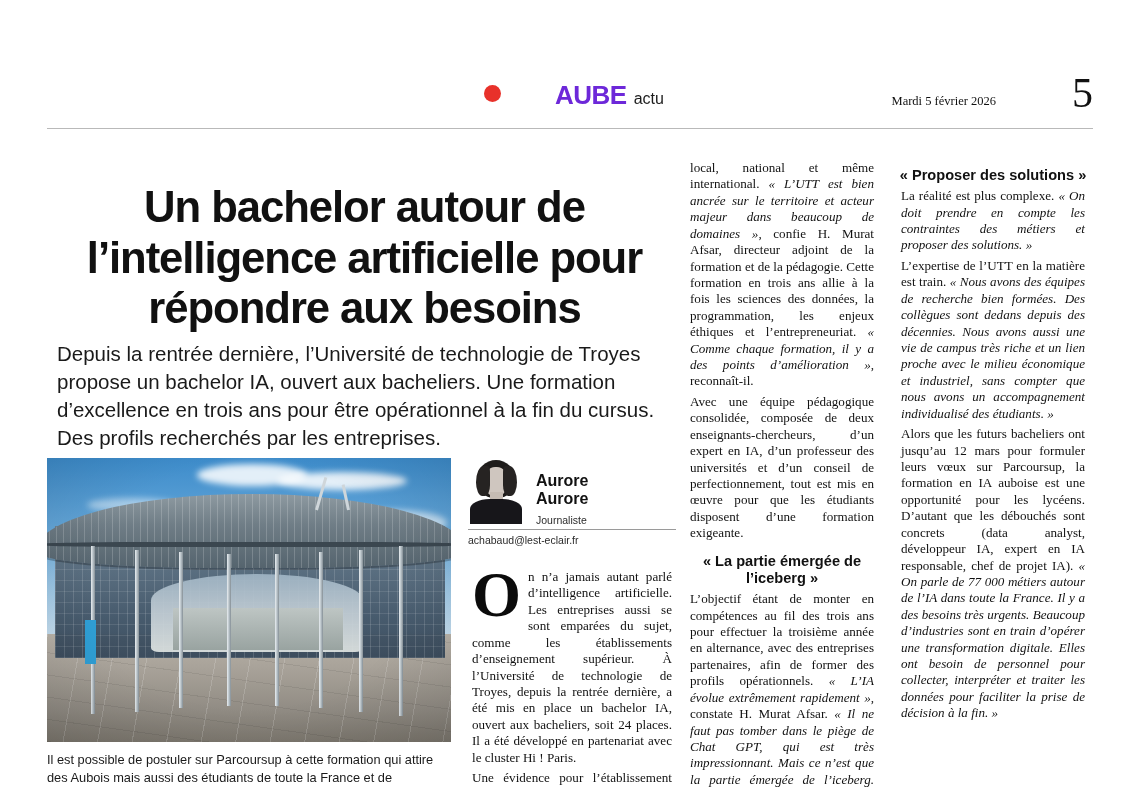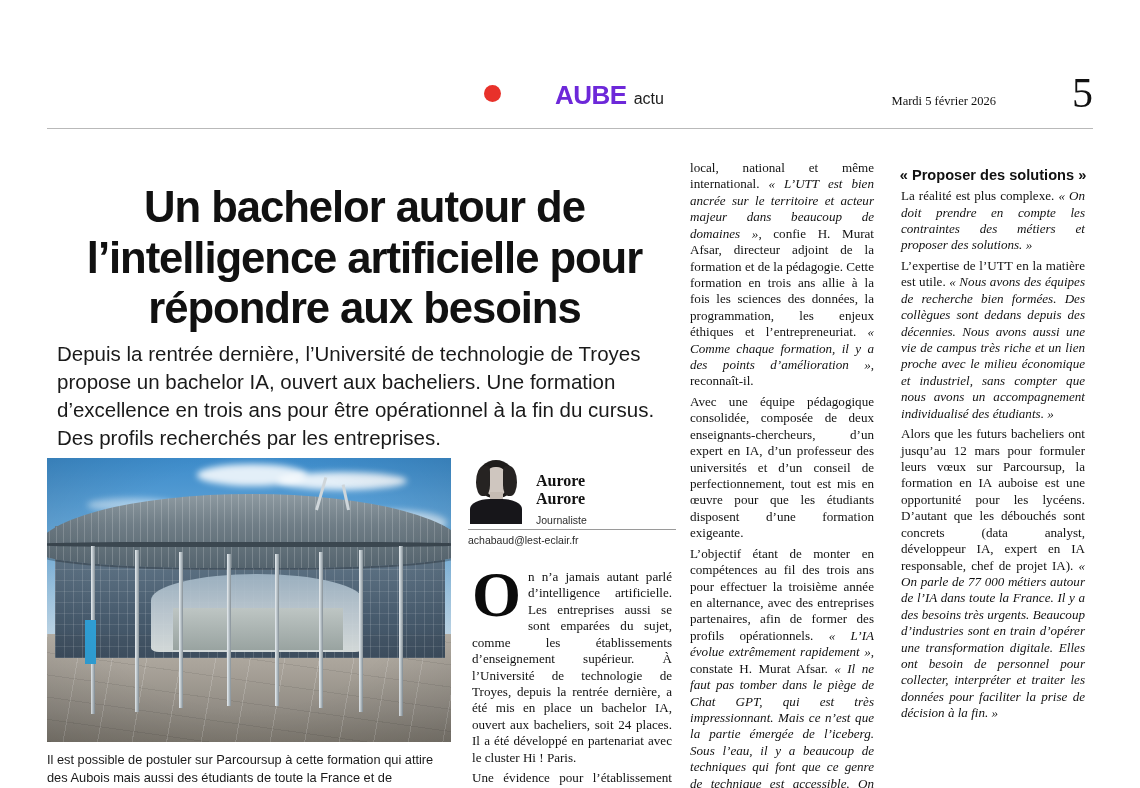--- a/index.html
+++ b/index.html
@@ -247,21 +247,21 @@
     width: 13px; height: 10px; background: #c5bbb3;
   }
   .p-body {
     position: absolute; left: 2px; top: 41px;
     width: 52px; height: 26px;
     border-radius: 38% 38% 0 0;
     background: #17161a;
   }
   .byline-text { margin-left: 12px; padding-top: 14px; }
   .byline-name {
-    font-family: Liberation Serif, serif;
+    font-family: Liberation Sans, sans-serif;
     font-weight: bold;
     font-size: 16px;
     line-height: 1.12;
     color: #111;
   }
   .byline-role {
     font-family: "Liberation Sans", sans-serif;
     font-size: 10.5px;
     color: #2b2b2b;
     margin-top: 6px;
@@ -384,23 +384,24 @@
 </div>
 
 <div id="col1" class="col">
   <p><span class="dropcap">O</span><span>n n’a jamais autant parlé d’intelligence artificielle. Les entreprises aussi se sont emparées du sujet, comme les établissements d’enseignement supérieur. À l’Université de technologie de Troyes, depuis la rentrée dernière, a été mis en place un bachelor IA, ouvert aux bacheliers, soit 24 places. Il a été développé en partenariat avec le cluster Hi ! Paris.</span></p>
   <p>Une évidence pour l’établissement afin de répondre aux besoins et aux attentes du tissu économique</p>
 </div>
 
 <div id="col2" class="col">
   <p><span>local, national et même international. </span><span class="it">« L’UTT est bien ancrée sur le territoire et acteur majeur dans beaucoup de domaines »</span><span>, confie H. Murat Afsar, directeur adjoint de la formation et de la pédagogie. Cette formation en trois ans allie à la fois les sciences des données, la programmation, les enjeux éthiques et l’entrepreneuriat. </span><span class="it">« Comme chaque formation, il y a des points d’amélioration »</span><span>, reconnaît-il.</span></p>
   <p>Avec une équipe pédagogique consolidée, composée de deux enseignants-chercheurs, d’un expert en IA, d’un professeur des universités et d’un conseil de perfectionnement, tout est mis en œuvre pour que les étudiants disposent d’une formation exigeante.</p>
+  <div class="subhead">« La partie émergée de l’iceberg »</div>
   <p><span>L’objectif étant de monter en compétences au fil des trois ans pour effectuer la troisième année en alternance, avec des entreprises partenaires, afin de former des profils opérationnels. </span><span class="it">« L’IA évolue extrêmement rapidement »</span><span>, constate H. Murat Afsar. </span><span class="it">« Il ne faut pas tomber dans le piège de Chat GPT, qui est très impressionnant. Mais ce n’est que la partie émergée de l’iceberg. Sous l’eau, il y a beaucoup de techniques qui font que ce genre de technique est accessible. On n’a pas besoin que l’IA nous fasse une recherche pour une recette de cuisine et calcule en même temps le stock de sécurité à fabriquer. »</span></p>
 
 </div>
 
 <div id="col3" class="col">
   <div class="subhead">« Proposer des solutions »</div>
   <p><span>La réalité est plus complexe. </span><span class="it">« On doit prendre en compte les contraintes des métiers et proposer des solutions. »</span></p>
-  <p><span>L’expertise de l’UTT en la matière est utile. </span><span class="it">« Nous avons des équipes de recherche bien formées. Des collègues sont dedans depuis des décennies. Nous avons aussi une vie de campus très riche et un lien proche avec le milieu économique et industriel, sans compter que nous avons un accompagnement individualisé des étudiants. »</span></p>
+  <p><span>L’expertise de l’UTT en la matière est train. </span><span class="it">« Nous avons des équipes de recherche bien formées. Des collègues sont dedans depuis des décennies. Nous avons aussi une vie de campus très riche et un lien proche avec le milieu économique et industriel, sans compter que nous avons un accompagnement individualisé des étudiants. »</span></p>
   <p><span>Alors que les futurs bacheliers ont jusqu’au 12 mars pour formuler leurs vœux sur Parcoursup, la formation en IA auboise est une opportunité pour les lycéens. D’autant que les débouchés sont concrets (data analyst, développeur IA, expert en IA responsable, chef de projet IA). </span><span class="it">« On parle de 77 000 métiers autour de l’IA dans toute la France. Il y a des besoins très urgents. Beaucoup d’industries sont en train d’opérer une transformation digitale. Elles ont besoin de personnel pour collecter, interpréter et traiter les données pour faciliter la prise de décision à la fin. »</span></p>
 
 </div>
 
 </body></html>

